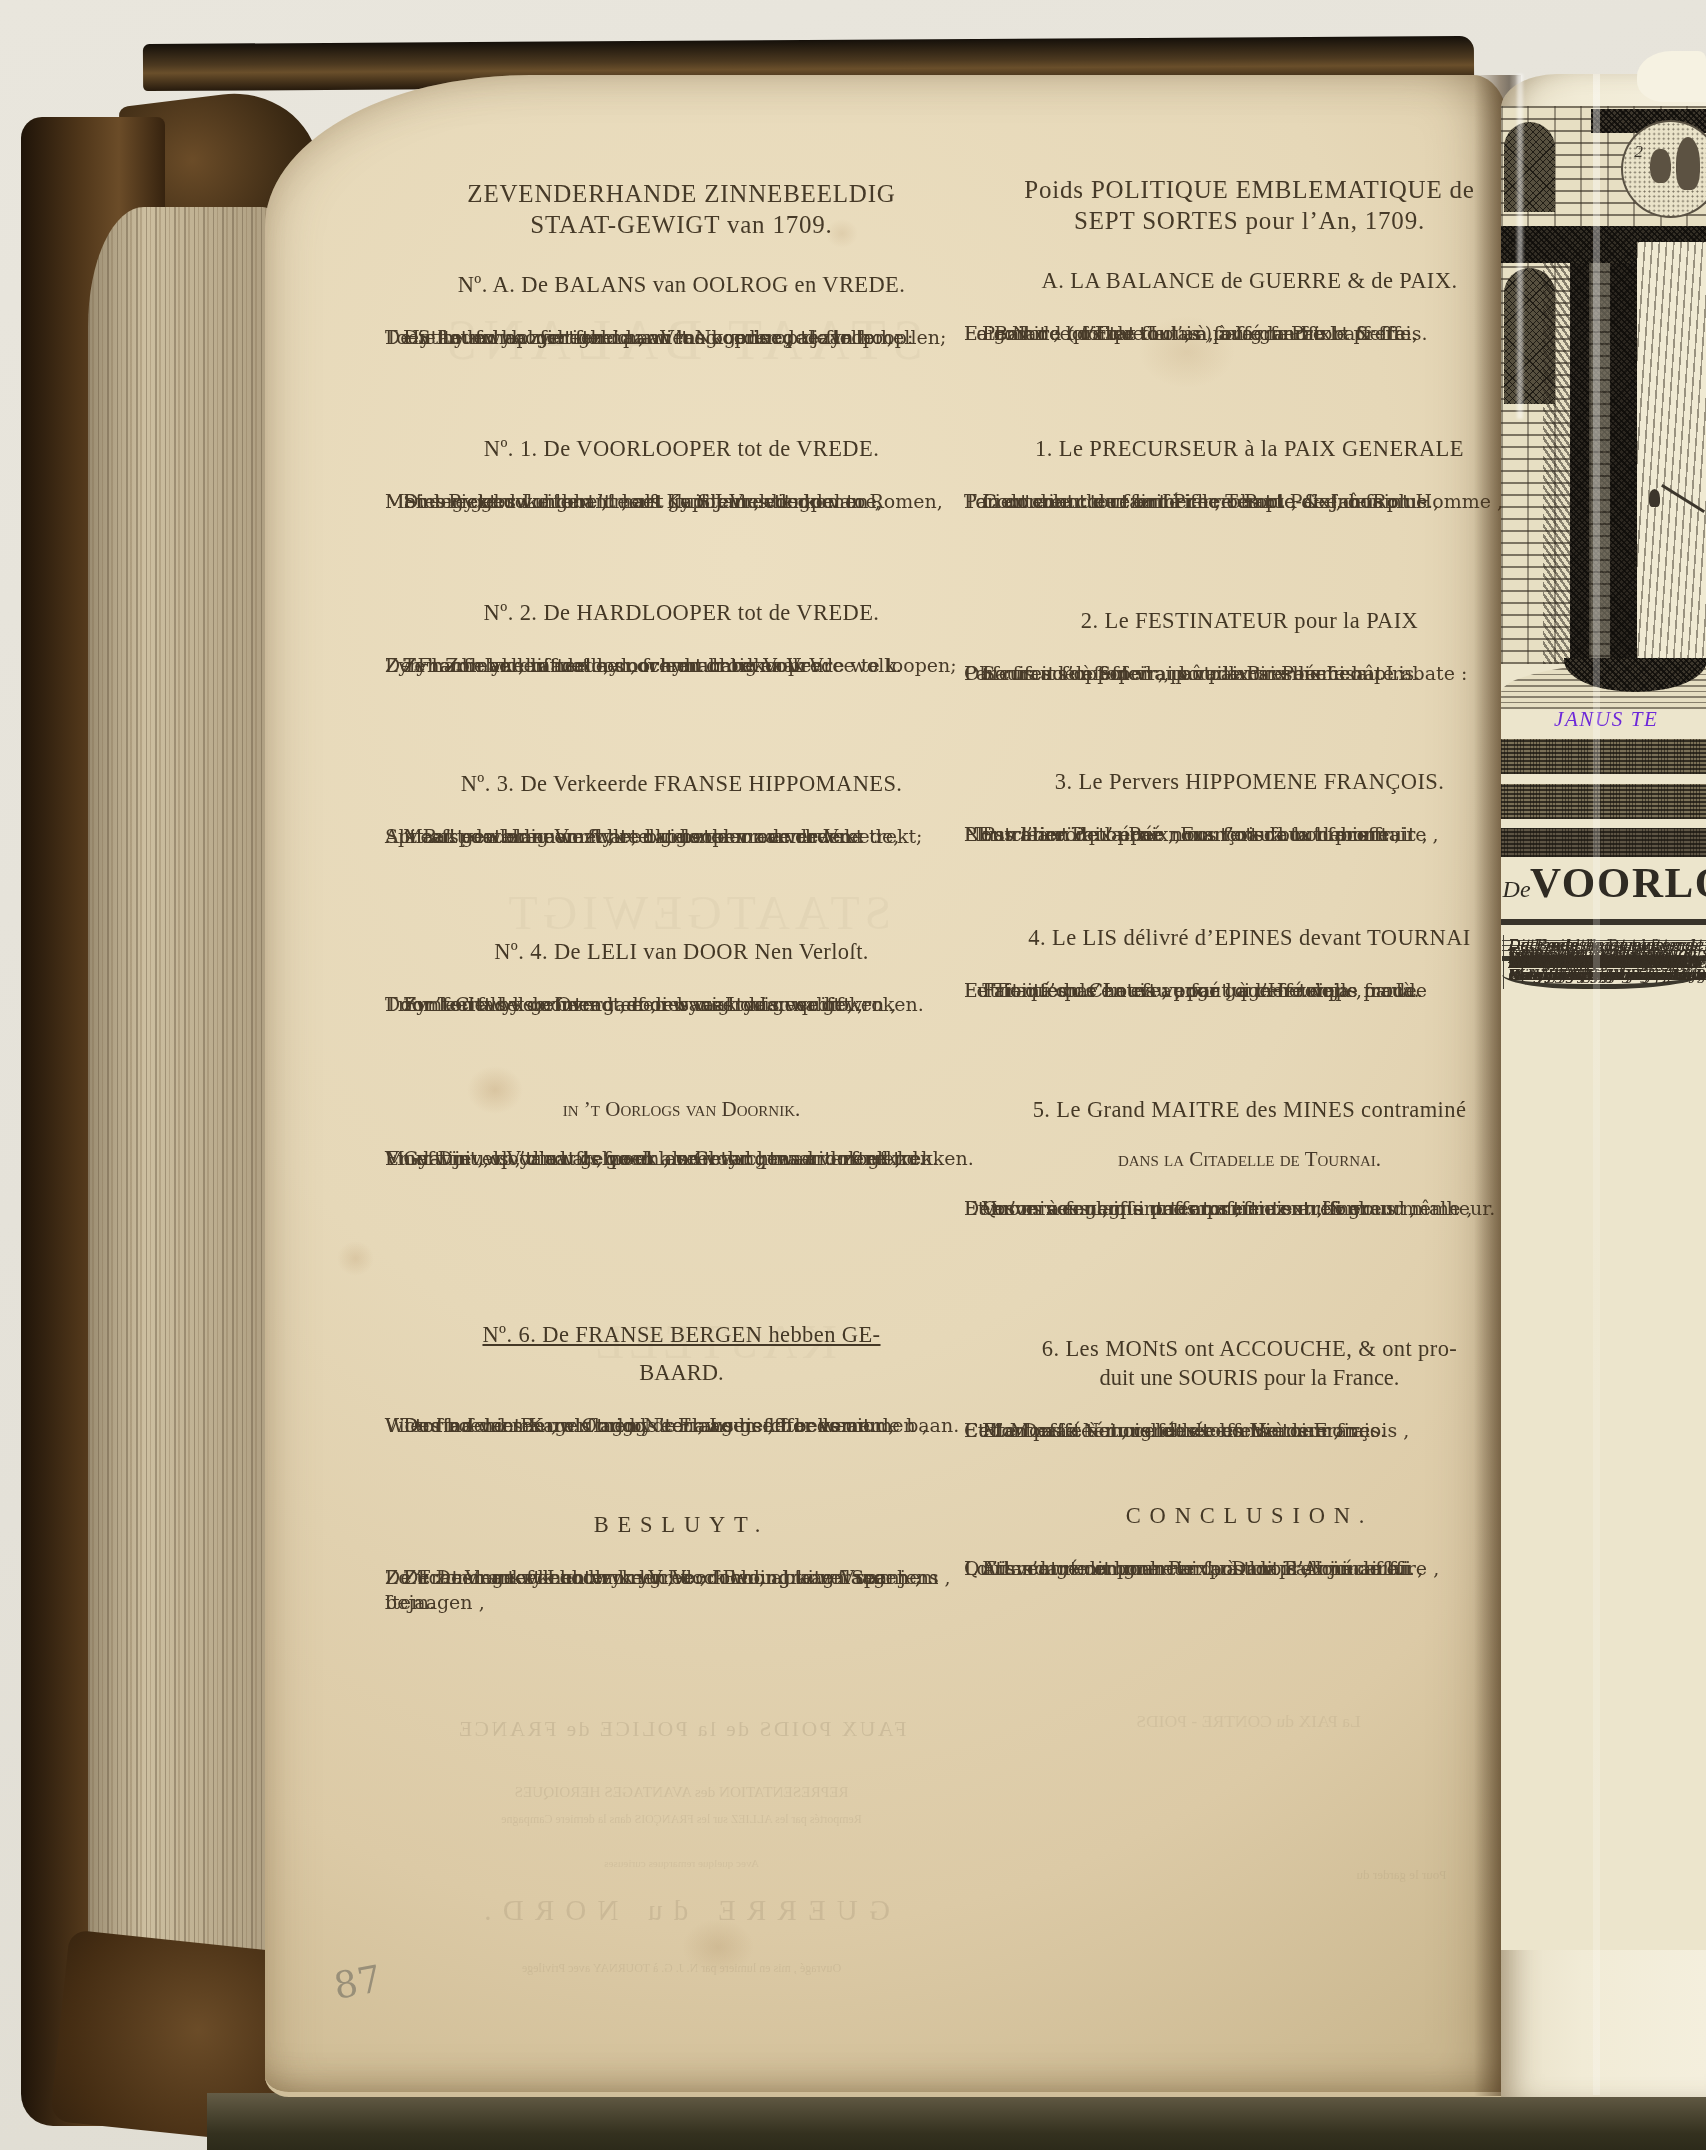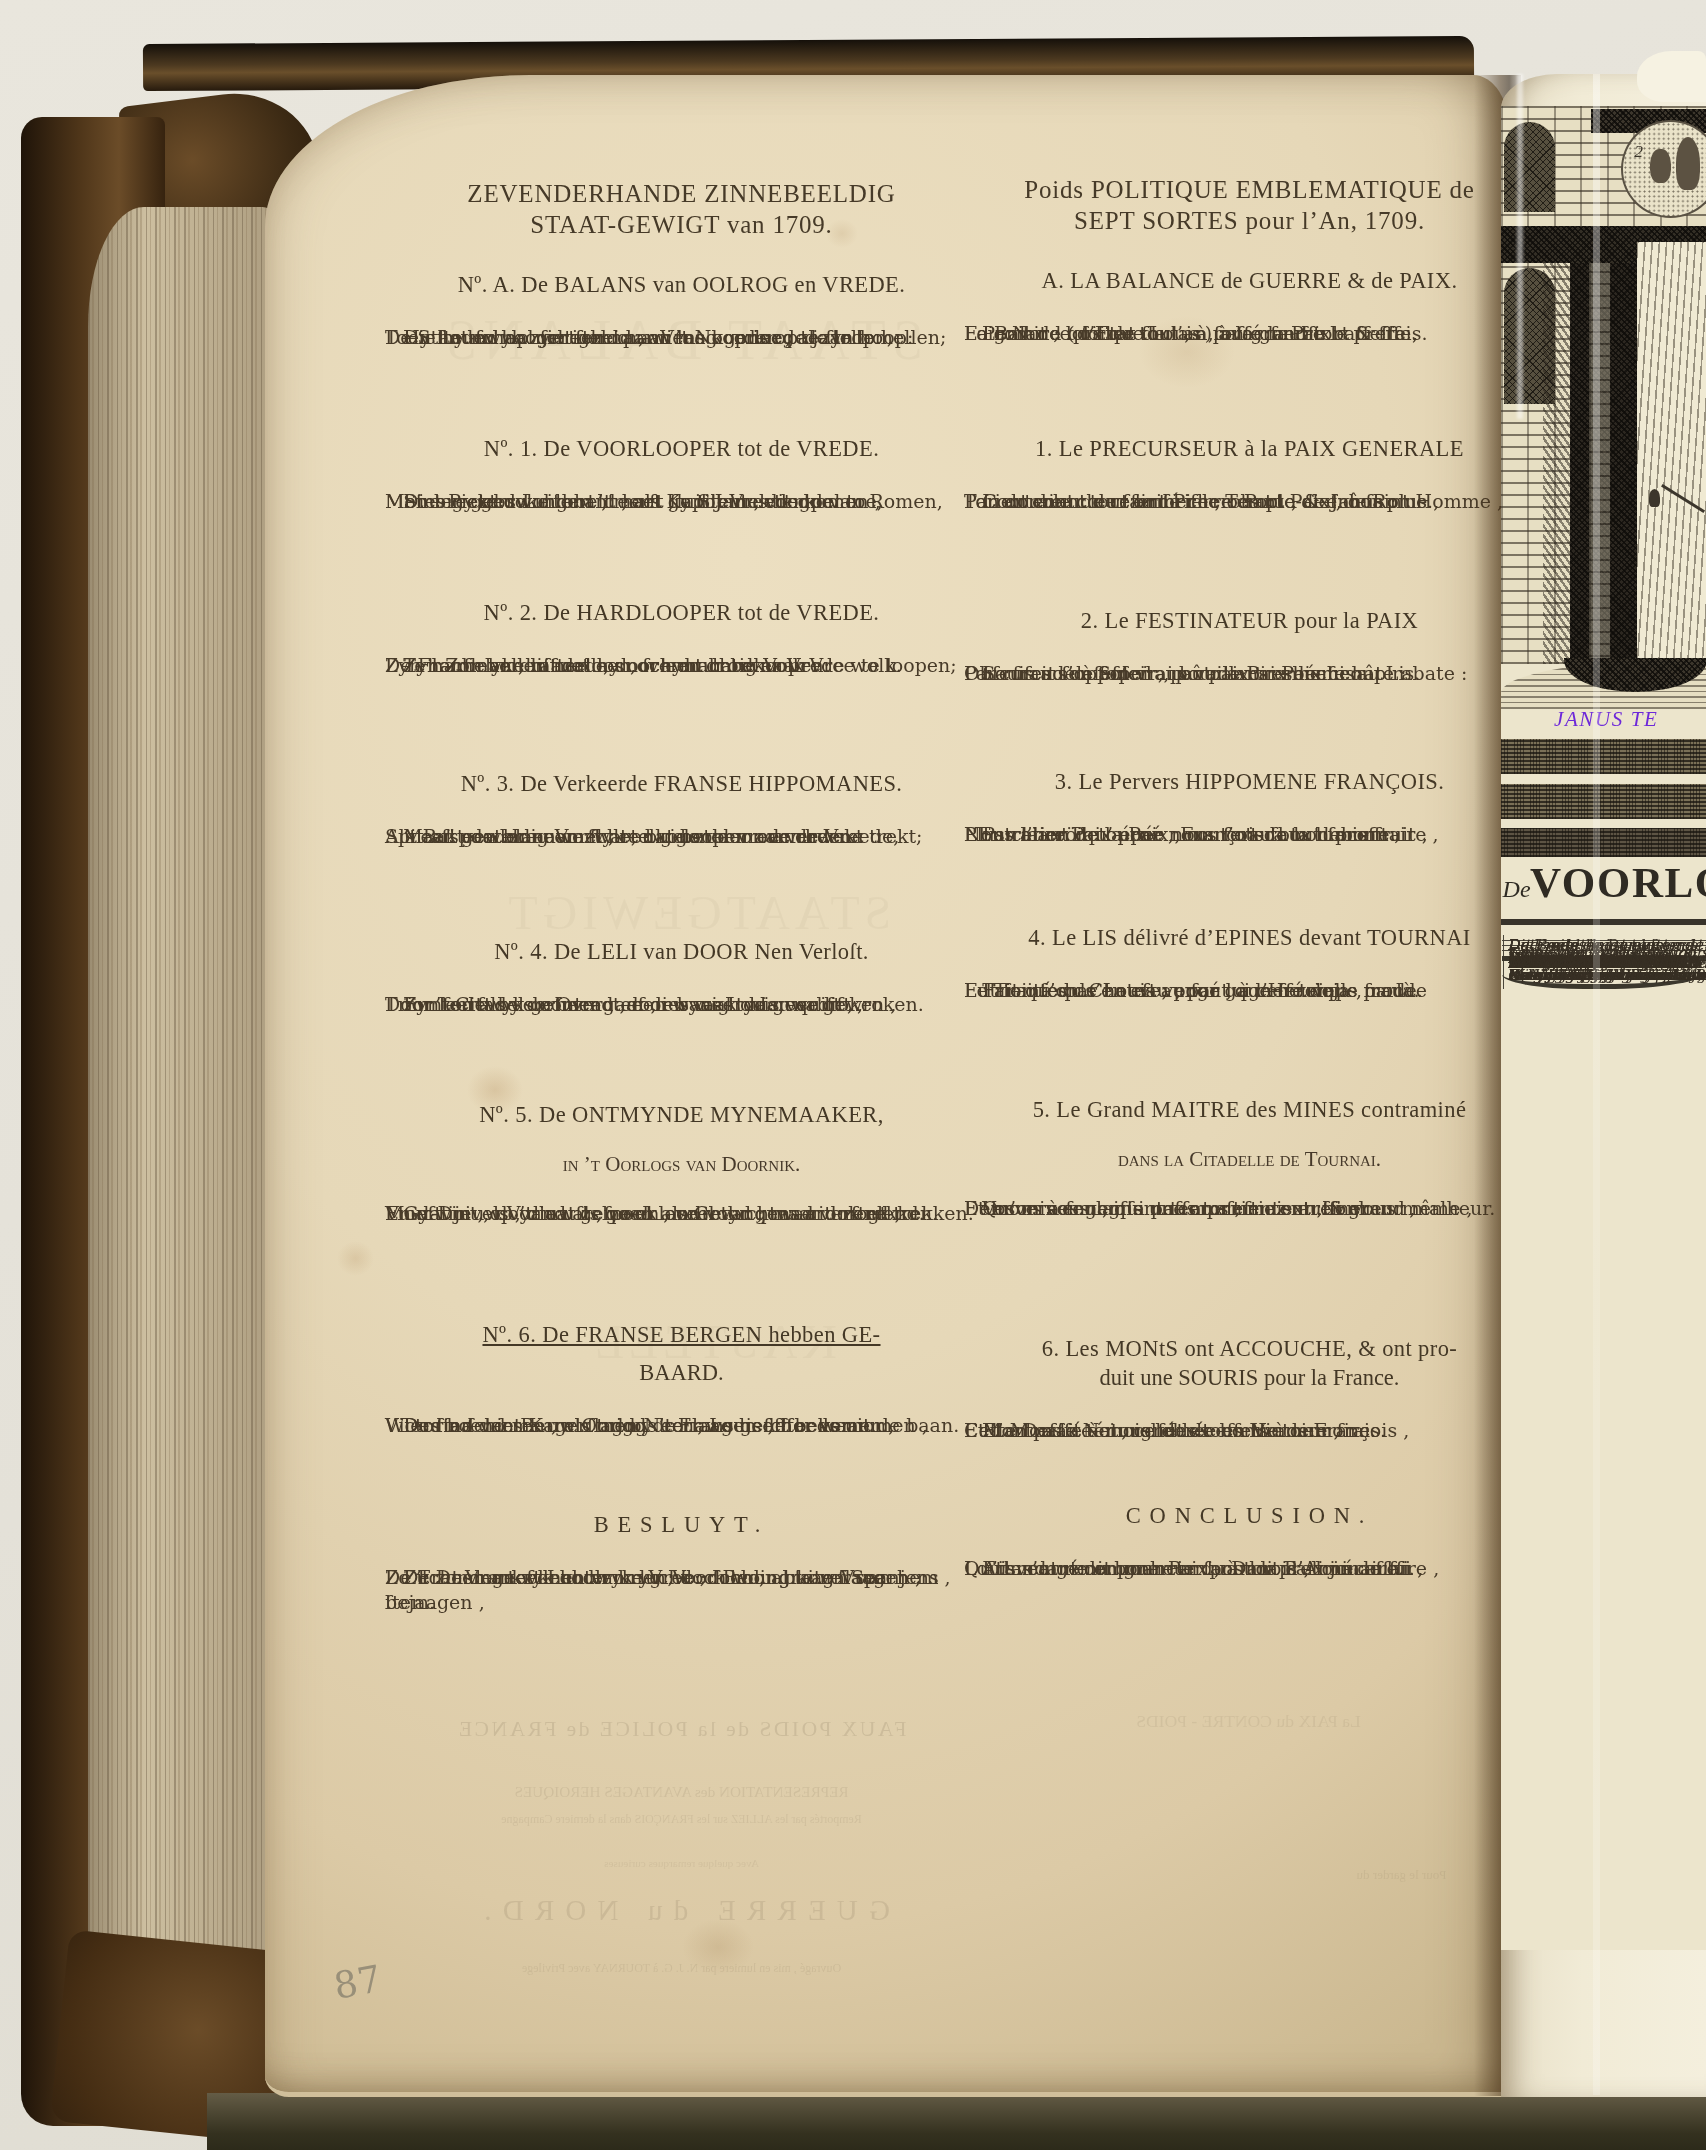--- a/index.html
+++ b/index.html
@@ -135,21 +135,20 @@
       <div class="sec" style="top:862px;">
         <div class="h">Nº. 4. De LELI van DOOR Nen Verloſt.</div>
         <div class="verse f">
             <div class="line">Triomfen als voorheen : en dies weer nieuwe liſt ,</div>
             <div class="line">Door Lodewyk geſmeed , een wynig tyd gequiſt ,</div>
             <div class="line">   En ’t Citadels contract door baas Louis verbroken ,</div>
             <div class="line">   Zyn eerſt by de Overgaaf , en vaak daar na gewroken.</div>
           </div>
       </div>
       <div class="sec" style="top:1025px;">
-        <div class="h">Nº. 5. De ONTMYNDE MYNEMAAKER,</div>
         <div class="sub">in ’t Oorlogs van Doornik.</div>
         <div class="verse f">
             <div class="line">Vuur-Duivels , die u zelve en andre luchtwaard zend ,</div>
             <div class="line">   Gy wint , door uw geſpook , veel tyd ; maar ook elend.</div>
             <div class="line">En dat je , op ’t laatſt , noch als Gevangens uit mogt trekken.</div>
             <div class="line">Moeſt in uw Vyand als goed loon voor quaad verſtrekken.</div>
           </div>
       </div>
       <div class="sec" style="top:1245px;">
         <div class="h" style="margin-bottom:9px;text-decoration:underline;">Nº. 6. De FRANSE BERGEN hebben GE-</div>

